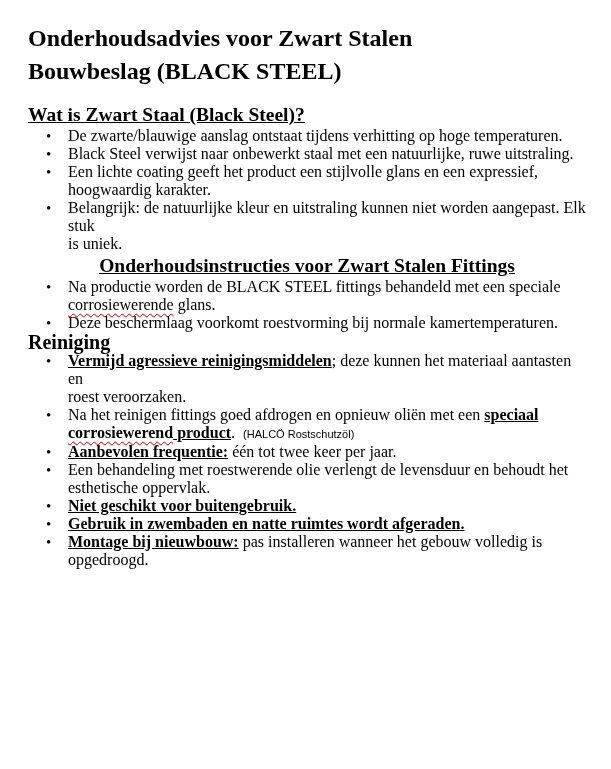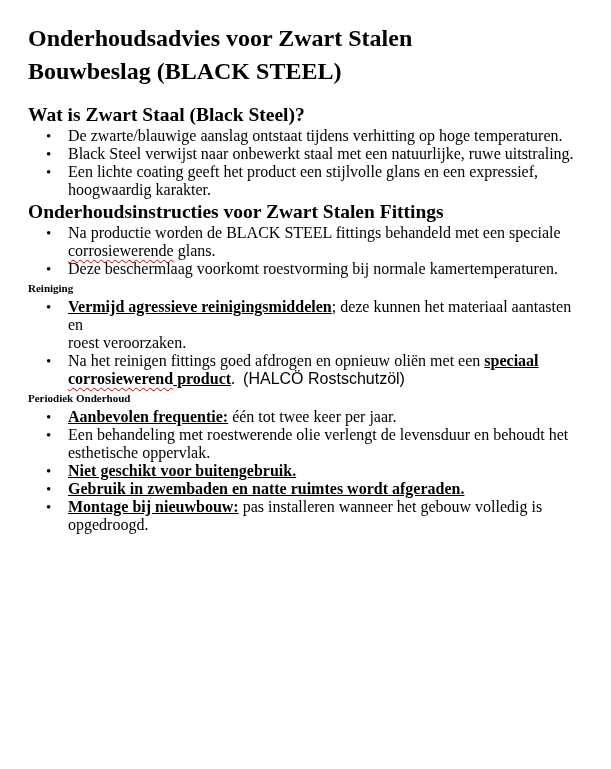--- a/index.html
+++ b/index.html
@@ -23,29 +23,30 @@
     line-height: 33px;
     font-weight: bold;
     margin: 0 0 14px 0;
     white-space: pre-line;
   }
   h2.sec-h {
     font-size: 19.5px;
     line-height: 25px;
     font-weight: bold;
     margin: 0;
+    text-decoration: underline;
   }
   h3.sub-h {
-    font-size: 11px;
+    font-size: 20px;
     line-height: 20px;
     font-weight: bold;
     margin: 0;
   }
   .mt-h2-first { margin-top: 0; }
-  .mt-h2-mid   { margin-top: 6px; }
+  .mt-h2-mid   { margin-top: 6px; text-align: center; }
   .mt-h2-big   { margin-top: 18px; }
   .mt-h3-a     { margin-top: 12px; }
   .mt-h3-b     { margin-top: 10px; }
   ul.blist {
     list-style: none;
     margin: 0;
     padding: 0;
   }
   .mt-ul-a { margin-top: 17px; }
   .mt-ul-b { margin-top: 15px; }
@@ -68,57 +69,58 @@
   .sq {
     text-decoration-line: underline;
     text-decoration-style: wavy;
     text-decoration-color: #c00000;
     text-decoration-thickness: 1px;
     text-underline-offset: 3px;
     text-decoration-skip-ink: none;
   }
   .note {
     font-family: "Liberation Sans", sans-serif;
-    font-size: 16px;
+    font-size: 11px;
     margin-left: 8px;
     text-align: right;
   }
 </style>
 </head>
 <body>
 
 <div class="page">
 
   <h1 class="doc-title">Onderhoudsadvies voor Zwart Stalen
 Bouwbeslag (BLACK STEEL)</h1>
 
   <h2 class="sec-h mt-h2-first">Wat is Zwart Staal (Black Steel)?</h2>
   <ul class="blist mt-ul-a">
     <li><span class="t">De zwarte/blauwige aanslag ontstaat tijdens verhitting op hoge temperaturen.</span></li>
     <li><span class="t">Black Steel verwijst naar onbewerkt staal met een natuurlijke, ruwe uitstraling.</span></li>
     <li><span class="t">Een lichte coating geeft het product een stijlvolle glans en een expressief,
 hoogwaardig karakter.</span></li>
+    <li><span class="t">Belangrijk: de natuurlijke kleur en uitstraling kunnen niet worden aangepast. Elk stuk
+is uniek.</span></li>
   </ul>
 
   <h2 class="sec-h mt-h2-mid">Onderhoudsinstructies voor Zwart Stalen Fittings</h2>
   <ul class="blist mt-ul-a">
     <li><span class="t">Na productie worden de BLACK STEEL fittings behandeld met een speciale
 </span><span class="t sq">corrosiewerende</span><span class="t"> glans.</span></li>
     <li><span class="t">Deze beschermlaag voorkomt roestvorming bij normale kamertemperaturen.</span></li>
   </ul>
 
   <h3 class="sub-h mt-h3-a">Reiniging</h3>
   <ul class="blist mt-ul-b">
     <li><span class="t b">Vermijd agressieve reinigingsmiddelen</span><span class="t">; deze kunnen het materiaal aantasten en
 roest veroorzaken.</span></li>
     <li><span class="t">Na het reinigen fittings goed afdrogen en opnieuw oliën met een </span><span class="t b">speciaal
 </span><span class="t b sq">corrosiewerend</span><span class="t b"> product</span><span class="t">.</span><span class="t note">(HALCÖ Rostschutzöl)</span></li>
   </ul>
 
-  <h3 class="sub-h mt-h3-b">Periodiek Onderhoud</h3>
   <ul class="blist mt-ul-c">
     <li><span class="t b">Aanbevolen frequentie:</span><span class="t"> één tot twee keer per jaar.</span></li>
     <li><span class="t">Een behandeling met roestwerende olie verlengt de levensduur en behoudt het
 esthetische oppervlak.</span></li>
   </ul>
 
   <ul class="blist mt-ul-b">
     <li><span class="t b">Niet geschikt voor buitengebruik.</span></li>
     <li><span class="t b">Gebruik in zwembaden en natte ruimtes wordt afgeraden.</span></li>
     <li><span class="t b">Montage bij nieuwbouw:</span><span class="t"> pas installeren wanneer het gebouw volledig is

